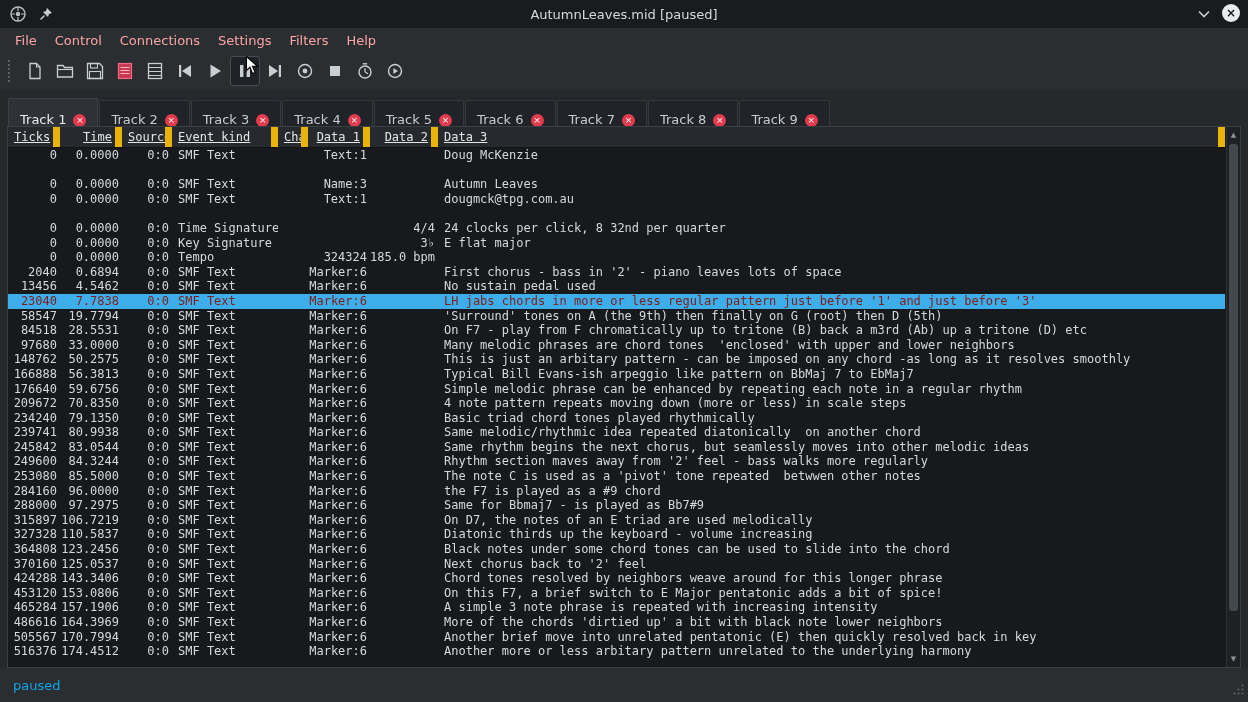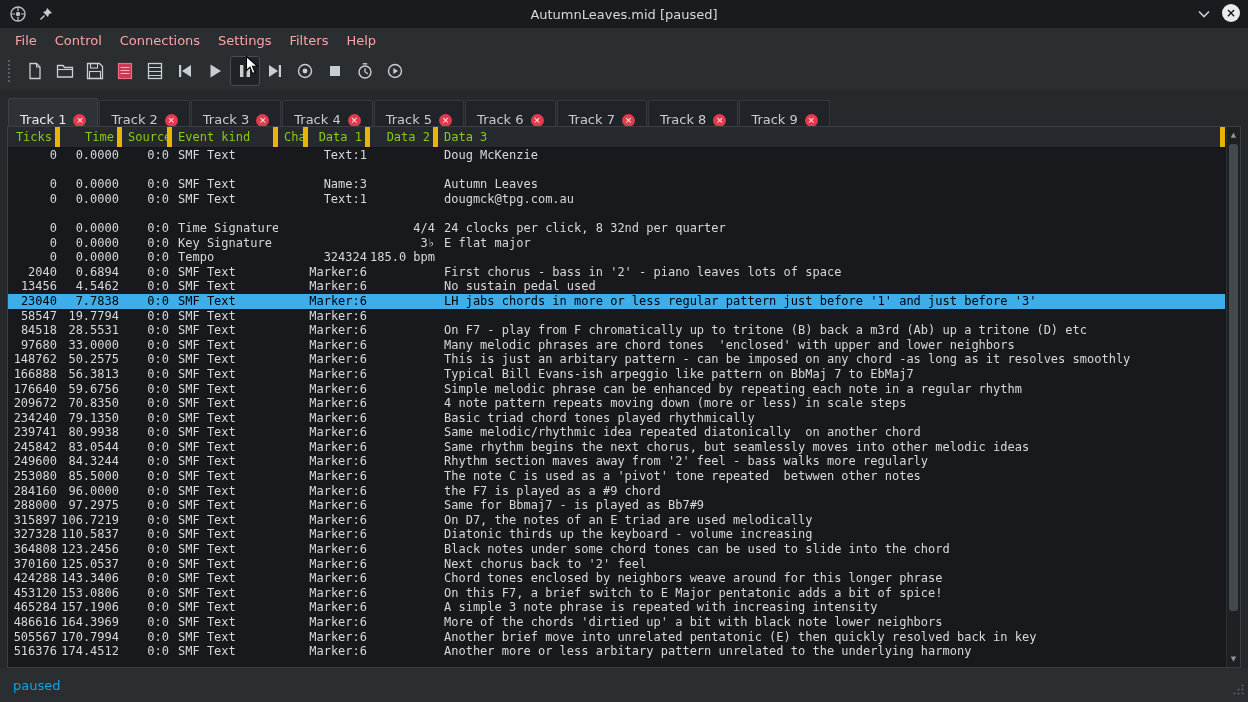--- a/index.html
+++ b/index.html
@@ -40,30 +40,30 @@
   .tab.active { background:#2e3236; color:#e9ebec; border-color:#3c4145; height:29px; }
   .tab-close { width:13px; height:13px; border-radius:7px; background:#e23b4e;
                display:flex; align-items:center; justify-content:center; flex:none; }
   .tab-x { font-size:9px; color:#ffffff; line-height:1; margin-top:-1px; }
 
   
   .frame { position:absolute; top:126px; left:7px; width:1234px; height:542px;
            background:#17191c; border:1px solid #3a3f43; overflow:hidden; }
   .thead, .row { display:grid; grid-template-columns:52px 62px 50px 106px 30px 62px 68px 1fr; }
   .thead { height:21px; background:#26292d; border-bottom:1px solid #121417; width:calc(100% - 15px); }
-  .th { font:12px/21px "DejaVu Sans Mono","Liberation Mono",monospace; color:#84cc16;
-        padding-left:6px; border-right:5px solid #eab308; white-space:pre; overflow:hidden; }
+  .th { font:12px/21px "DejaVu Sans Mono","Liberation Mono",monospace; color:#e5e5e5;
+        padding-left:6px; border-right:7px solid #eab308; white-space:pre; overflow:hidden;text-decoration:underline; }
   .tbody { width:calc(100% - 15px); }
   .row { height:14.6px; }
   .td { font:12px/14.6px "DejaVu Sans Mono","Liberation Mono",monospace; color:#d5d9db;
         white-space:pre; overflow:hidden; }
   .c0,.c1,.c2,.c4,.c5,.c6 { text-align:right; padding-right:3px; }
   .c3,.c7 { text-align:left; padding-left:6px; }
   .row.selected { background:#3daee9; }
-  .row.selected .td { color:#000000; }
+  .row.selected .td { color:#7f1d1d; }
 
   
   .scrollbar { position:absolute; top:0; right:0; bottom:0; width:14px; background:#1e2124; border-left:1px solid #2c3134; }
   .sb-btn { position:absolute; left:0; width:13px; height:14px; color:#8d9397; font-size:7px;
             display:flex; align-items:center; justify-content:center; }
   .sb-up { top:1px; } .sb-down { bottom:1px; }
   .sb-handle { position:absolute; left:2px; right:2px; top:17px; height:calc(100% - 73px);
                background:#44494e; border-radius:3px; }
 
   
@@ -373,20 +373,21 @@
           <div class="td c7">LH jabs chords in more or less regular pattern just before '1' and just before '3'</div>
         </div>
         <div class="row">
           <div class="td c0">58547</div>
           <div class="td c1">19.7794</div>
           <div class="td c2">0:0</div>
           <div class="td c3">SMF Text</div>
           <div class="td c4"></div>
           <div class="td c5">Marker:6</div>
           <div class="td c6"></div>
+          <div class="td c7">'Surround' tones on A (the 9th) then finally on G (root) then D (5th)</div>
         </div>
         <div class="row">
           <div class="td c0">84518</div>
           <div class="td c1">28.5531</div>
           <div class="td c2">0:0</div>
           <div class="td c3">SMF Text</div>
           <div class="td c4"></div>
           <div class="td c5">Marker:6</div>
           <div class="td c6"></div>
           <div class="td c7">On F7 - play from F chromatically up to tritone (B) back a m3rd (Ab) up a tritone (D) etc</div>
@@ -552,21 +553,21 @@
           <div class="td c7">Next chorus back to '2' feel</div>
         </div>
         <div class="row">
           <div class="td c0">424288</div>
           <div class="td c1">143.3406</div>
           <div class="td c2">0:0</div>
           <div class="td c3">SMF Text</div>
           <div class="td c4"></div>
           <div class="td c5">Marker:6</div>
           <div class="td c6"></div>
-          <div class="td c7">Chord tones enclosed by neighbors weave around for this longer phrase</div>
+          <div class="td c7">Chord tones resolved by neighbors weave around for this longer phrase</div>
         </div>
         <div class="row">
           <div class="td c0">453120</div>
           <div class="td c1">153.0806</div>
           <div class="td c2">0:0</div>
           <div class="td c3">SMF Text</div>
           <div class="td c4"></div>
           <div class="td c5">Marker:6</div>
           <div class="td c6"></div>
           <div class="td c7">On this F7, a brief switch to E Major pentatonic adds a bit of spice!</div>

